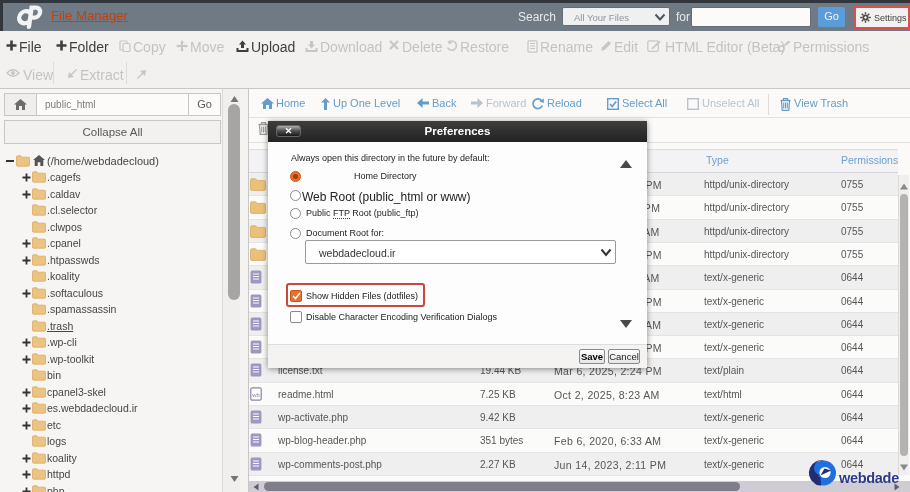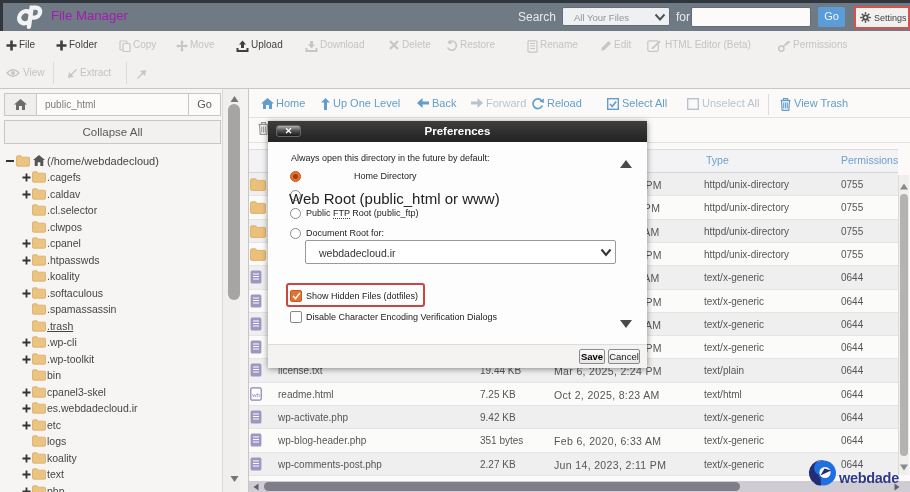--- a/index.html
+++ b/index.html
@@ -1,36 +1,36 @@
 <!DOCTYPE html>
 <html><head><meta charset="utf-8">
 <style>
 * { margin:0; padding:0; box-sizing:border-box; }
 html,body { width:910px; height:492px; overflow:hidden; }
 body { font-family:"Liberation Sans", sans-serif; background:#f3f2f0; position:relative; }
 .a { position:absolute; }
-.tb1 { font-size:10px; color:#3f3f3f; white-space:nowrap; }
+.tb1 { font-size:14px; color:#3f3f3f; white-space:nowrap; }
 .tb1.dis { color:#c5c3c1; }
 .nav { font-size:11px; color:#639dcb; white-space:nowrap; }
 .nav.dis { color:#bac3cb; }
 svg { display:block; }
 </style></head>
 <body>
 <div class="a" style="left:0px;top:0px;width:910px;height:31px;background:#6f7a84;"></div>
 <div class="a" style="left:0px;top:0px;width:910px;height:3px;background:#31363c;"></div>
 <div class="a" style="left:0px;top:0px;width:3px;height:31px;background:#31363c;"></div>
 <div class="a" style="left:12px;top:5px;width:32px;height:24px;">
     <svg width="32" height="24" viewBox="0 0 32 24">
 <g transform="skewX(-8) translate(3.2,0)" fill="none" stroke="#f2f3f4" stroke-width="4.4" stroke-linecap="round">
 <path d="M 15.3 7.2 A 6.1 6.1 0 1 0 15.3 17.3"></path>
 <path d="M 16.8 21.8 L 16.8 2.6 L 20.9 2.6 A 5.0 5.0 0 0 1 20.9 12.6 L 16.9 12.6"></path>
 </g>
     </svg>
   </div>
-<div class="a" style="left:51px;top:8px;width:200px;height:17px;color:#a21caf;font-size:13.2px;">File Manager</div>
+<div class="a" style="left:51px;top:8px;width:200px;height:17px;color:#c2410c;font-size:13.2px;text-decoration:underline;">File Manager</div>
 <div class="a" style="left:518px;top:10px;width:46px;height:15px;color:#e8eaec;font-size:12px;">Search</div>
 <div class="a" style="left:562px;top:7px;width:108px;height:19px;background:#eff0f1;border:1px solid #646d75;border-radius:2px;"></div>
 <div class="a" style="left:574px;top:12px;width:70px;height:11px;color:#8f959b;font-size:9.5px;">All Your Files</div>
 <div class="a" style="left:654px;top:12px;width:12px;height:10px;">
     <svg width="12" height="10" viewBox="0 0 12 10">
       <path d="M1.5 2.5 L6 7.5 L10.5 2.5" stroke="#4a5258" stroke-width="1.9" fill="none"></path>
     </svg>
   </div>
 <div class="a" style="left:676px;top:10px;width:20px;height:15px;color:#e8eaec;font-size:12px;">for</div>
 <div class="a" style="left:691px;top:7px;width:120px;height:20px;background:#fcfbfa;border:1px solid #646d75;border-radius:2px;"></div>
@@ -353,21 +353,21 @@
 <div class="a" style="left:22px;top:470px;width:9px;height:9px;">
     <svg width="9" height="9" viewBox="0 0 9 9">
       <path d="M4.5 0.5 V8.5 M0.5 4.5 H8.5" stroke="#333" stroke-width="1.8"></path>
     </svg>
   </div>
 <div class="a" style="left:32px;top:468px;width:14px;height:12px;">
     <svg width="14" height="12" viewBox="0 0 14 12">
       <path d="M0.5 2 Q0.5 0.8 1.7 0.8 L5 0.8 L6.3 2.2 L12.5 2.2 Q13.5 2.2 13.5 3.2 L13.5 10 Q13.5 11.2 12.3 11.2 L1.7 11.2 Q0.5 11.2 0.5 10 Z" fill="#ebc382" stroke="#d9ab60" stroke-width="0.8"></path>
     </svg>
   </div>
-<div class="a" style="left:47px;top:468px;height:12px;color:#454545;font-size:10.5px;white-space:nowrap;">text</div>
+<div class="a" style="left:47px;top:468px;height:12px;color:#454545;font-size:10.5px;white-space:nowrap;">httpd</div>
 <div class="a" style="left:22px;top:487px;width:9px;height:9px;">
     <svg width="9" height="9" viewBox="0 0 9 9">
       <path d="M4.5 0.5 V8.5 M0.5 4.5 H8.5" stroke="#333" stroke-width="1.8"></path>
     </svg>
   </div>
 <div class="a" style="left:32px;top:485px;width:14px;height:12px;">
     <svg width="14" height="12" viewBox="0 0 14 12">
       <path d="M0.5 2 Q0.5 0.8 1.7 0.8 L5 0.8 L6.3 2.2 L12.5 2.2 Q13.5 2.2 13.5 3.2 L13.5 10 Q13.5 11.2 12.3 11.2 L1.7 11.2 Q0.5 11.2 0.5 10 Z" fill="#ebc382" stroke="#d9ab60" stroke-width="0.8"></path>
     </svg>
   </div>
@@ -645,21 +645,21 @@
 <div class="a" style="left:268px;top:121px;width:379px;height:247px;background:#fdfdfd;box-shadow:0 1px 6px rgba(0,0,0,0.45);"></div>
 <div class="a" style="left:268px;top:121px;width:379px;height:21px;background:linear-gradient(#3e3e3e,#232323);"></div>
 <div class="a" style="left:268px;top:125px;width:379px;height:14px;color:#fff;font-size:11.5px;font-weight:bold;text-align:center;">Preferences</div>
 <div class="a" style="left:276px;top:125px;width:25px;height:12px;background:linear-gradient(#adadad,#4e4e4e 50%,#1a1a1a);border:1px solid #666;border-radius:3px;"></div>
 <div class="a" style="left:276px;top:125px;width:25px;height:12px;color:#fff;font-size:9px;font-weight:bold;text-align:center;line-height:12px;">✕</div>
 <div class="a" style="left:291px;top:153px;height:11px;color:#222;font-size:9px;white-space:nowrap;">Always open this directory in the future by default:</div>
 <div class="a" style="left:290px;top:171px;width:11px;height:11px;border-radius:50%;background:#e8702f;border:1px solid #c95a1d;"></div>
 <div class="a" style="left:293px;top:174px;width:5px;height:5px;border-radius:50%;background:#a33d0a;"></div>
 <div class="a" style="left:306px;top:171px;height:11px;color:#222;font-size:9px;white-space:nowrap;padding-left:48px;">Home Directory</div>
 <div class="a" style="left:290px;top:190px;width:11px;height:11px;border-radius:50%;background:#fff;border:1px solid #8a8a8a;"></div>
-<div class="a" style="left:289px;top:190px;height:11px;color:#222;font-size:15px;white-space:nowrap;">Web Root (public_html or www)</div>
+<div class="a" style="left:302px;top:190px;height:11px;color:#222;font-size:12px;white-space:nowrap;">Web Root (public_html or www)</div>
 <div class="a" style="left:290px;top:208px;width:11px;height:11px;border-radius:50%;background:#fff;border:1px solid #8a8a8a;"></div>
 <div class="a" style="left:306px;top:208px;height:11px;color:#222;font-size:9px;white-space:nowrap;">Public <span style="border-bottom:1px dotted #444;">FTP</span> Root (public_ftp)</div>
 <div class="a" style="left:290px;top:228px;width:11px;height:11px;border-radius:50%;background:#fff;border:1px solid #8a8a8a;"></div>
 <div class="a" style="left:306px;top:228px;height:11px;color:#222;font-size:9px;white-space:nowrap;">Document Root for:</div>
 <div class="a" style="left:305px;top:240px;width:311px;height:24px;background:#fff;border:1px solid #9a9a9a;border-radius:2px;"></div>
 <div class="a" style="left:319px;top:247px;height:13px;color:#333;font-size:10.5px;">webdadecloud.ir</div>
 <div class="a" style="left:600px;top:248px;width:12px;height:9px;">
     <svg width="12" height="9" viewBox="0 0 12 9">
       <path d="M1.5 1.5 L6 7 L10.5 1.5" stroke="#333" stroke-width="2" fill="none"></path>
     </svg>

